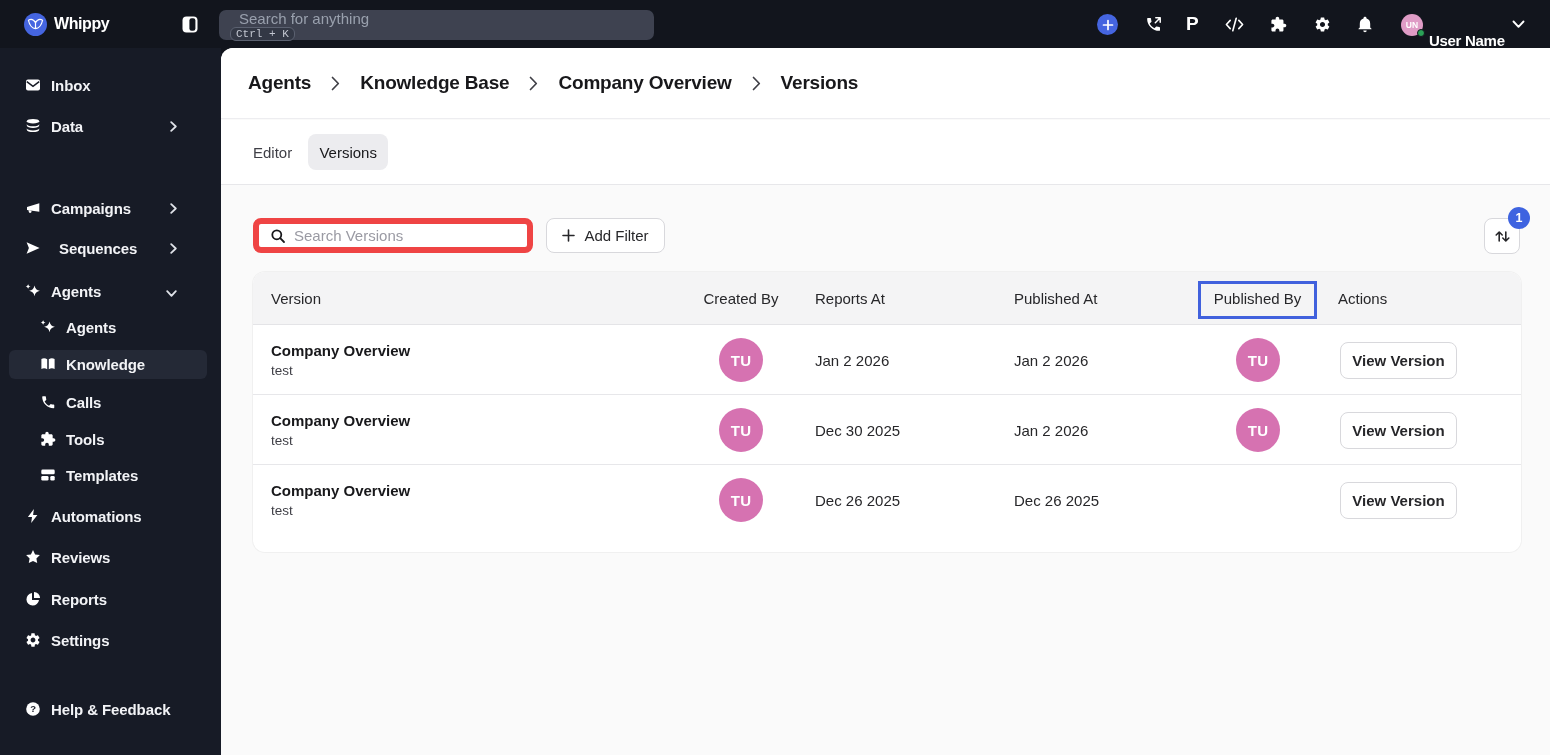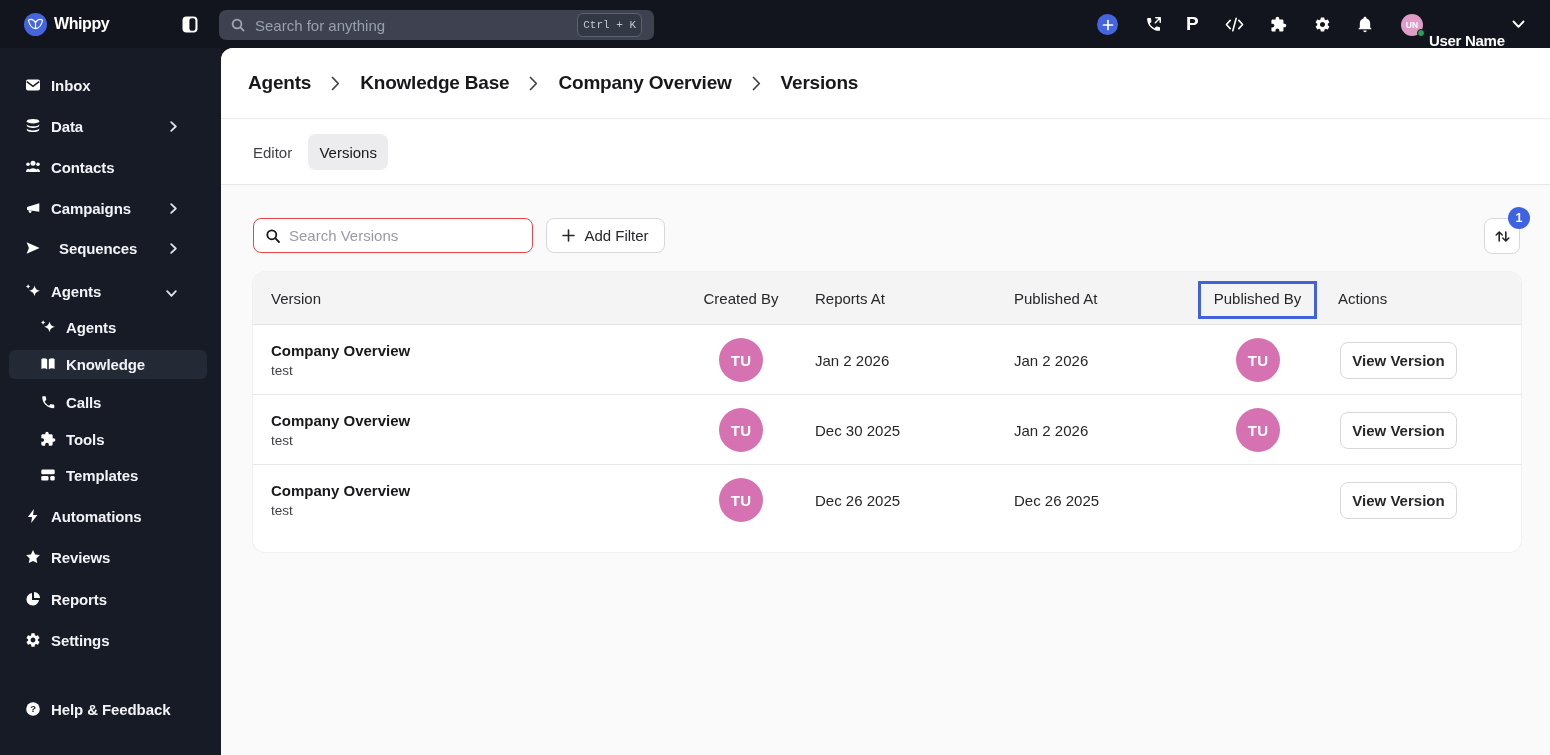--- a/index.html
+++ b/index.html
@@ -6,21 +6,21 @@
   html,body { width:1550px; height:755px; overflow:hidden; background:#12151d;
     font-family:"Liberation Sans",sans-serif; }
   
   #topbar { position:absolute; left:0; top:0; width:1550px; height:48px; background:#12151d; }
   .logo-circle { position:absolute; left:24px; top:13px; width:23px; height:23px; border-radius:50%;
     background:#4565e0; display:flex; align-items:center; justify-content:center; }
   .brand { position:absolute; left:54px; top:0; height:48px; display:flex; align-items:center;
     color:#fff; font-size:16px; font-weight:700; letter-spacing:-.4px; }
   .collapse-ic { position:absolute; left:182px; top:16px; }
   #topsearch { position:absolute; left:219px; top:10px; width:435px; height:30px; background:#3e4250;
-    border-radius:7px; display:flex; align-items:center; padding:0 12px 0 11px; }
+    border-radius:7px; display:flex; align-items:flex-start; padding:0 12px 0 11px;flex-direction:column; }
   #topsearch .ph { color:#99a0ad; font-size:15px; margin-left:9px; flex:1; }
   .kbd { border:1px solid #5b6170; background:#333845; border-radius:6px; height:24px; padding:0 5px;
     display:flex; align-items:center; color:#c3c7d1; font-family:"Liberation Mono",monospace; font-size:11px; }
   .tb-ic { position:absolute; top:0; height:48px; display:flex; align-items:center; justify-content:center; width:24px; }
   .plus-circle { position:absolute; left:1097px; top:14px; width:21px; height:21px; border-radius:50%;
     background:#4565e0; display:flex; align-items:center; justify-content:center; }
   .p-letter { position:absolute; left:1186px; top:0; height:48px; display:flex; align-items:center;
     color:#fff; font-size:19px; font-weight:700; }
   .un-avatar { position:absolute; left:1401px; top:14px; width:22px; height:22px; border-radius:50%;
     background:#df9cc6; display:flex; align-items:center; justify-content:center;
@@ -45,21 +45,21 @@
     border-bottom:1px solid #ededf0; display:flex; align-items:center; padding-left:27px; }
   .crumb { color:#18181b; font-size:19px; font-weight:700; letter-spacing:-.2px; }
   .crumb-sep { margin:0 20px; display:flex; align-items:center; }
   #tabbar { position:absolute; left:0; top:72px; width:1459px; height:65px; background:#fff;
     border-bottom:1px solid #e7e7ea; display:flex; align-items:center; }
   .tab-editor { margin-left:32px; color:#3f3f46; font-size:15px; font-weight:500; }
   .tab-pill { margin-left:16px; width:80px; height:36px; background:#ececef; border-radius:8px;
     display:flex; align-items:center; justify-content:center; color:#18181b; font-size:15px; font-weight:500; }
   
   #searchbox { position:absolute; left:32px; top:170px; width:280px; height:35px; background:#fff;
-    border:1px solid #ef4444; border-radius:8px; display:flex; align-items:center; padding-left:11px; }
+    border:6px solid #ef4444; border-radius:8px; display:flex; align-items:center; padding-left:11px; }
   #searchbox .ph { color:#9a9aa3; font-size:15px; margin-left:8px; }
   #addfilter { position:absolute; left:325px; top:170px; width:119px; height:35px; background:#fff;
     border:1px solid #d8d8dc; border-radius:8px; display:flex; align-items:center; justify-content:center;
     color:#27272a; font-size:15px; font-weight:500; }
   #sortbtn { position:absolute; left:1263px; top:170px; width:36px; height:36px; background:#fff;
     border:1px solid #d8d8dc; border-radius:8px; display:flex; align-items:center; justify-content:center; }
   #sortbadge { position:absolute; left:1287px; top:159px; width:22px; height:22px; border-radius:50%;
     background:#3e63e0; color:#fff; font-size:12.5px; font-weight:700;
     display:flex; align-items:center; justify-content:center; }
   
@@ -166,33 +166,20 @@
           <ellipse cx="8" cy="3.2" rx="6.2" ry="2.3" fill="#fff"></ellipse>
           <path d="M1.8 6 a6.2 2.3 0 0 0 12.4 0 v1.6 a6.2 2.3 0 0 1 -12.4 0 z" fill="#fff"></path>
           <path d="M1.8 10.2 a6.2 2.3 0 0 0 12.4 0 v1.6 a6.2 2.3 0 0 1 -12.4 0 z" fill="#fff"></path>
         </svg>
       </span>
       <span class="lbl">Data</span>
       <span class="chev"><svg width="7" height="11" viewBox="0 0 7 11" fill="none" stroke="#dfe2e8" stroke-width="1.8" stroke-linecap="round" stroke-linejoin="round">
           <path d="M1.2 1.2 L5.8 5.5 L1.2 9.8"></path>
         </svg></span>
     </div>
-  <div class="sitem" style="top:104px;">
-      <span class="ic">
-        <svg width="16" height="16" viewBox="0 0 16 16">
-          <circle cx="8" cy="4.3" r="2.5" fill="#fff"></circle>
-          <circle cx="3" cy="5.3" r="1.8" fill="#fff"></circle>
-          <circle cx="13" cy="5.3" r="1.8" fill="#fff"></circle>
-          <path d="M8 9.3c2.5 0 4.3 1.4 4.3 3.6H3.7c0-2.2 1.8-3.6 4.3-3.6z" fill="#fff"></path>
-          <path d="M1 12.9c0-1.7 1-2.9 2.7-3.1.3.4.8.8 1.3 1-.8.6-1.3 1.3-1.5 2.1z" fill="#fff"></path>
-          <path d="M15 12.9c0-1.7-1-2.9-2.7-3.1-.3.4-.8.8-1.3 1 .8.6 1.3 1.3 1.5 2.1z" fill="#fff"></path>
-        </svg>
-      </span>
-      <span class="lbl">Contacts</span>
-    </div>
   <div class="sitem" style="top:145px;">
       <span class="ic">
         <svg width="16" height="16" viewBox="0 0 16 16">
           <path d="M2 7 L14.3 3.2 v8.6 L2 9.9 z" fill="#fff"></path>
           <path d="M3.6 10.1 l2.9.7 c.15 1.3-.45 2.3-1.45 2.3 -.85 0-1.55-1.2-1.45-3z" fill="#fff"></path>
         </svg>
       </span>
       <span class="lbl">Campaigns</span>
       <span class="chev"><svg width="7" height="11" viewBox="0 0 7 11" fill="none" stroke="#dfe2e8" stroke-width="1.8" stroke-linecap="round" stroke-linejoin="round">
           <path d="M1.2 1.2 L5.8 5.5 L1.2 9.8"></path>

